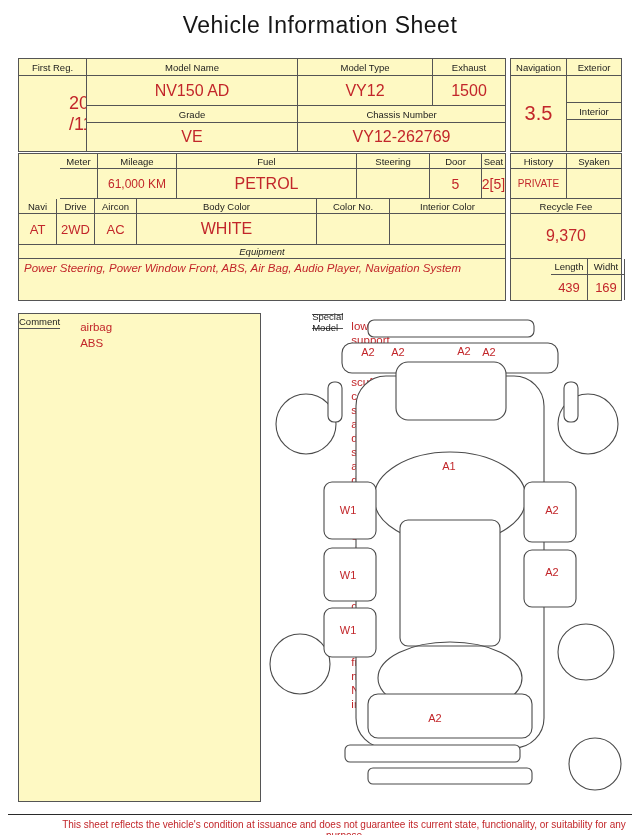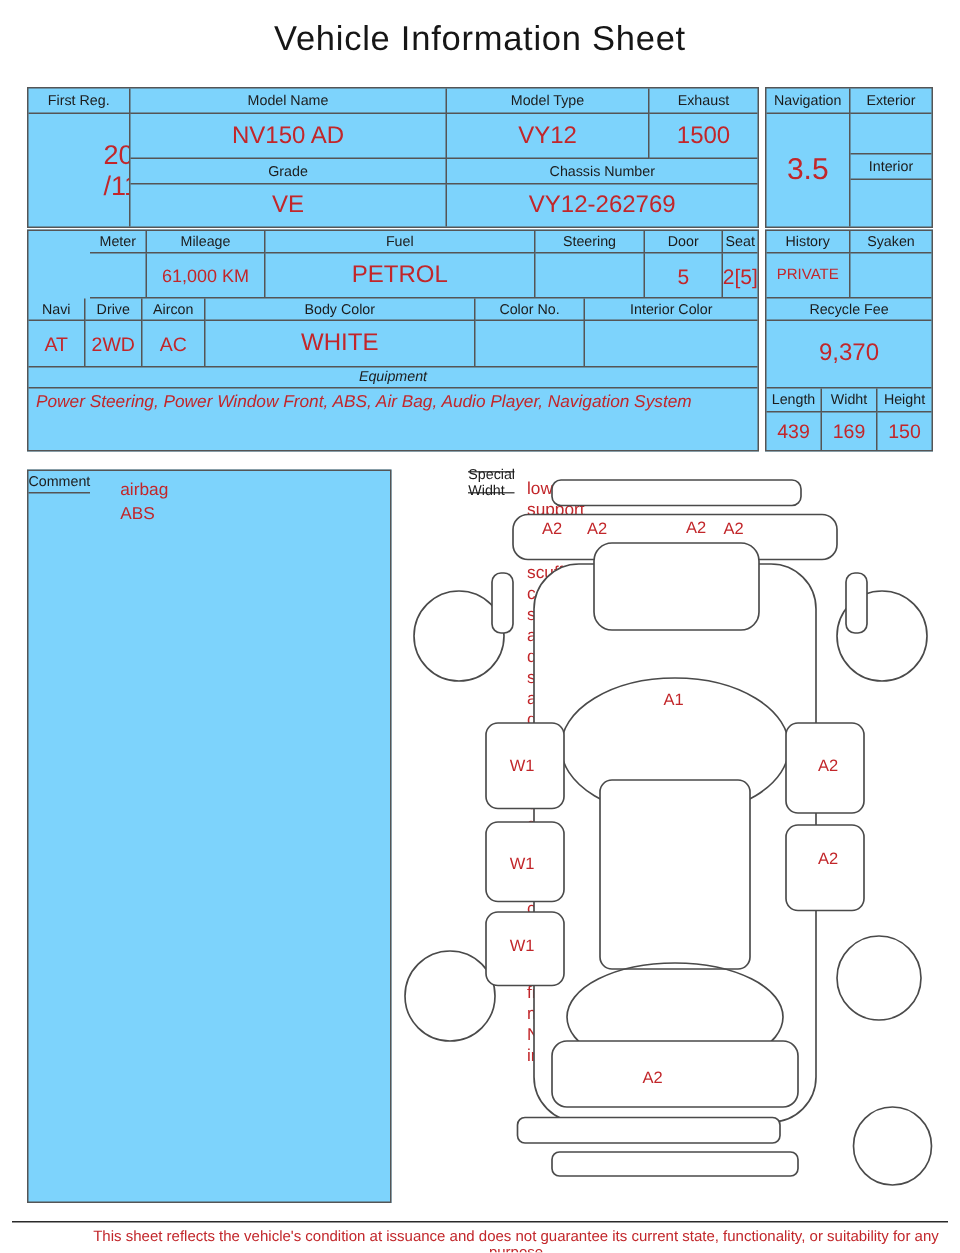--- a/index.html
+++ b/index.html
@@ -4,21 +4,21 @@
 <style>
   * { margin:0; padding:0; box-sizing:border-box; }
   html,body { background:#fff; }
   .page {
     position:relative; width:640px; height:835px; background:#fff;
     font-family:"Liberation Sans", sans-serif; overflow:hidden;
     --red:#c2262a; --line:#555;
   }
   .title { position:absolute; top:12px; left:0; width:100%; text-align:center;
     font-size:23px; color:#161616; letter-spacing:.5px; }
-  .box { position:absolute; border:1px solid var(--line); background:#7dd3fc; }
+  .box { position:absolute; border:1px solid var(--line); background:#fef9c3; }
   .c { display:flex; align-items:center; justify-content:center; overflow:hidden; }
   .lab { font-size:9.5px; color:#1c1c1c; }
   .val { color:var(--red); }
   .br { border-right:1px solid var(--line); }
   .bb { border-bottom:1px solid var(--line); }
   .bt { border-top:1px solid var(--line); }
 
   #t1l { left:18px; top:58px; width:488px; height:94px; display:grid;
     grid-template-columns:68px 211px 135px 1fr; grid-template-rows:17px 30px 17px 1fr; }
   .fr-val { grid-row:2/5; grid-column:1; font-size:18px; white-space:pre-line;
@@ -36,21 +36,21 @@
   .subb { height:46px; border-bottom:1px solid var(--line); display:grid;
     grid-template-columns:38px 38px 42px 180px 73px 1fr; grid-template-rows:15px 1fr; }
   .subc { flex:1; display:grid; grid-template-rows:14px 1fr;font-style:italic; }
   .equip-val { font-size:11.5px; justify-content:flex-start; align-items:flex-start;
     padding:3px 4px 0 5px; line-height:1.2; text-align:left; }
 
   #t2r { left:510px; top:153px; width:112px; height:148px; display:flex; flex-direction:column; }
   .r2a { height:45px; border-bottom:1px solid var(--line); display:grid;
     grid-template-columns:56px 1fr; grid-template-rows:15px 1fr; }
   .r2b { height:60px; border-bottom:1px solid var(--line); display:grid; grid-template-rows:15px 1fr; }
-  .r2c { flex:1; display:grid; grid-template-columns:37px 37px 1fr; grid-template-rows:16px 1fr; }
+  .r2c { flex:1; display:grid; grid-template-columns:37px 37px 1fr; grid-template-rows:16px 1fr;margin-left:40px; }
   .v10 { font-size:10px; }
 
   #panel { left:18px; top:313px; width:243px; height:489px; display:flex; flex-direction:row; }
   .phead { height:15px; flex:0 0 15px; display:flex; align-items:center; justify-content:center;
     font-size:9.5px; color:#1c1c1c; }
   .pbody { color:var(--red); font-size:11.5px; white-space:pre-line; text-align:left; }
   #comment-body { height:240px; flex:0 0 240px; padding:6px 8px; line-height:1.35;margin-left:12px; }
   #special-body { flex:1; padding:5px 8px; line-height:1.22; }
 
   #diagram { position:absolute; left:268px; top:312px; width:370px; height:498px; }
@@ -148,21 +148,21 @@
       <div class="c val v13 br">439</div>
       <div class="c val v13 br">169</div>
       <div class="c val v13">150</div>
     </div>
   </div>
 
   <div class="box" id="panel">
     <div class="phead bb">Comment</div>
     <div class="pbody" id="comment-body">airbag
 ABS</div>
-    <div class="phead bt bb">Special Widht</div>
+    <div class="phead bt bb">Special Model</div>
     <div class="pbody" id="special-body">lower support distortion
 dirt and scuff on ceiling
 seat stain and scuff
 dent, scratches and
 discoloration on exterior
 dirt and scratches on interior
 dent, dirt and scratches on
 cargo area
 core support distortion
 dent on left front side member

